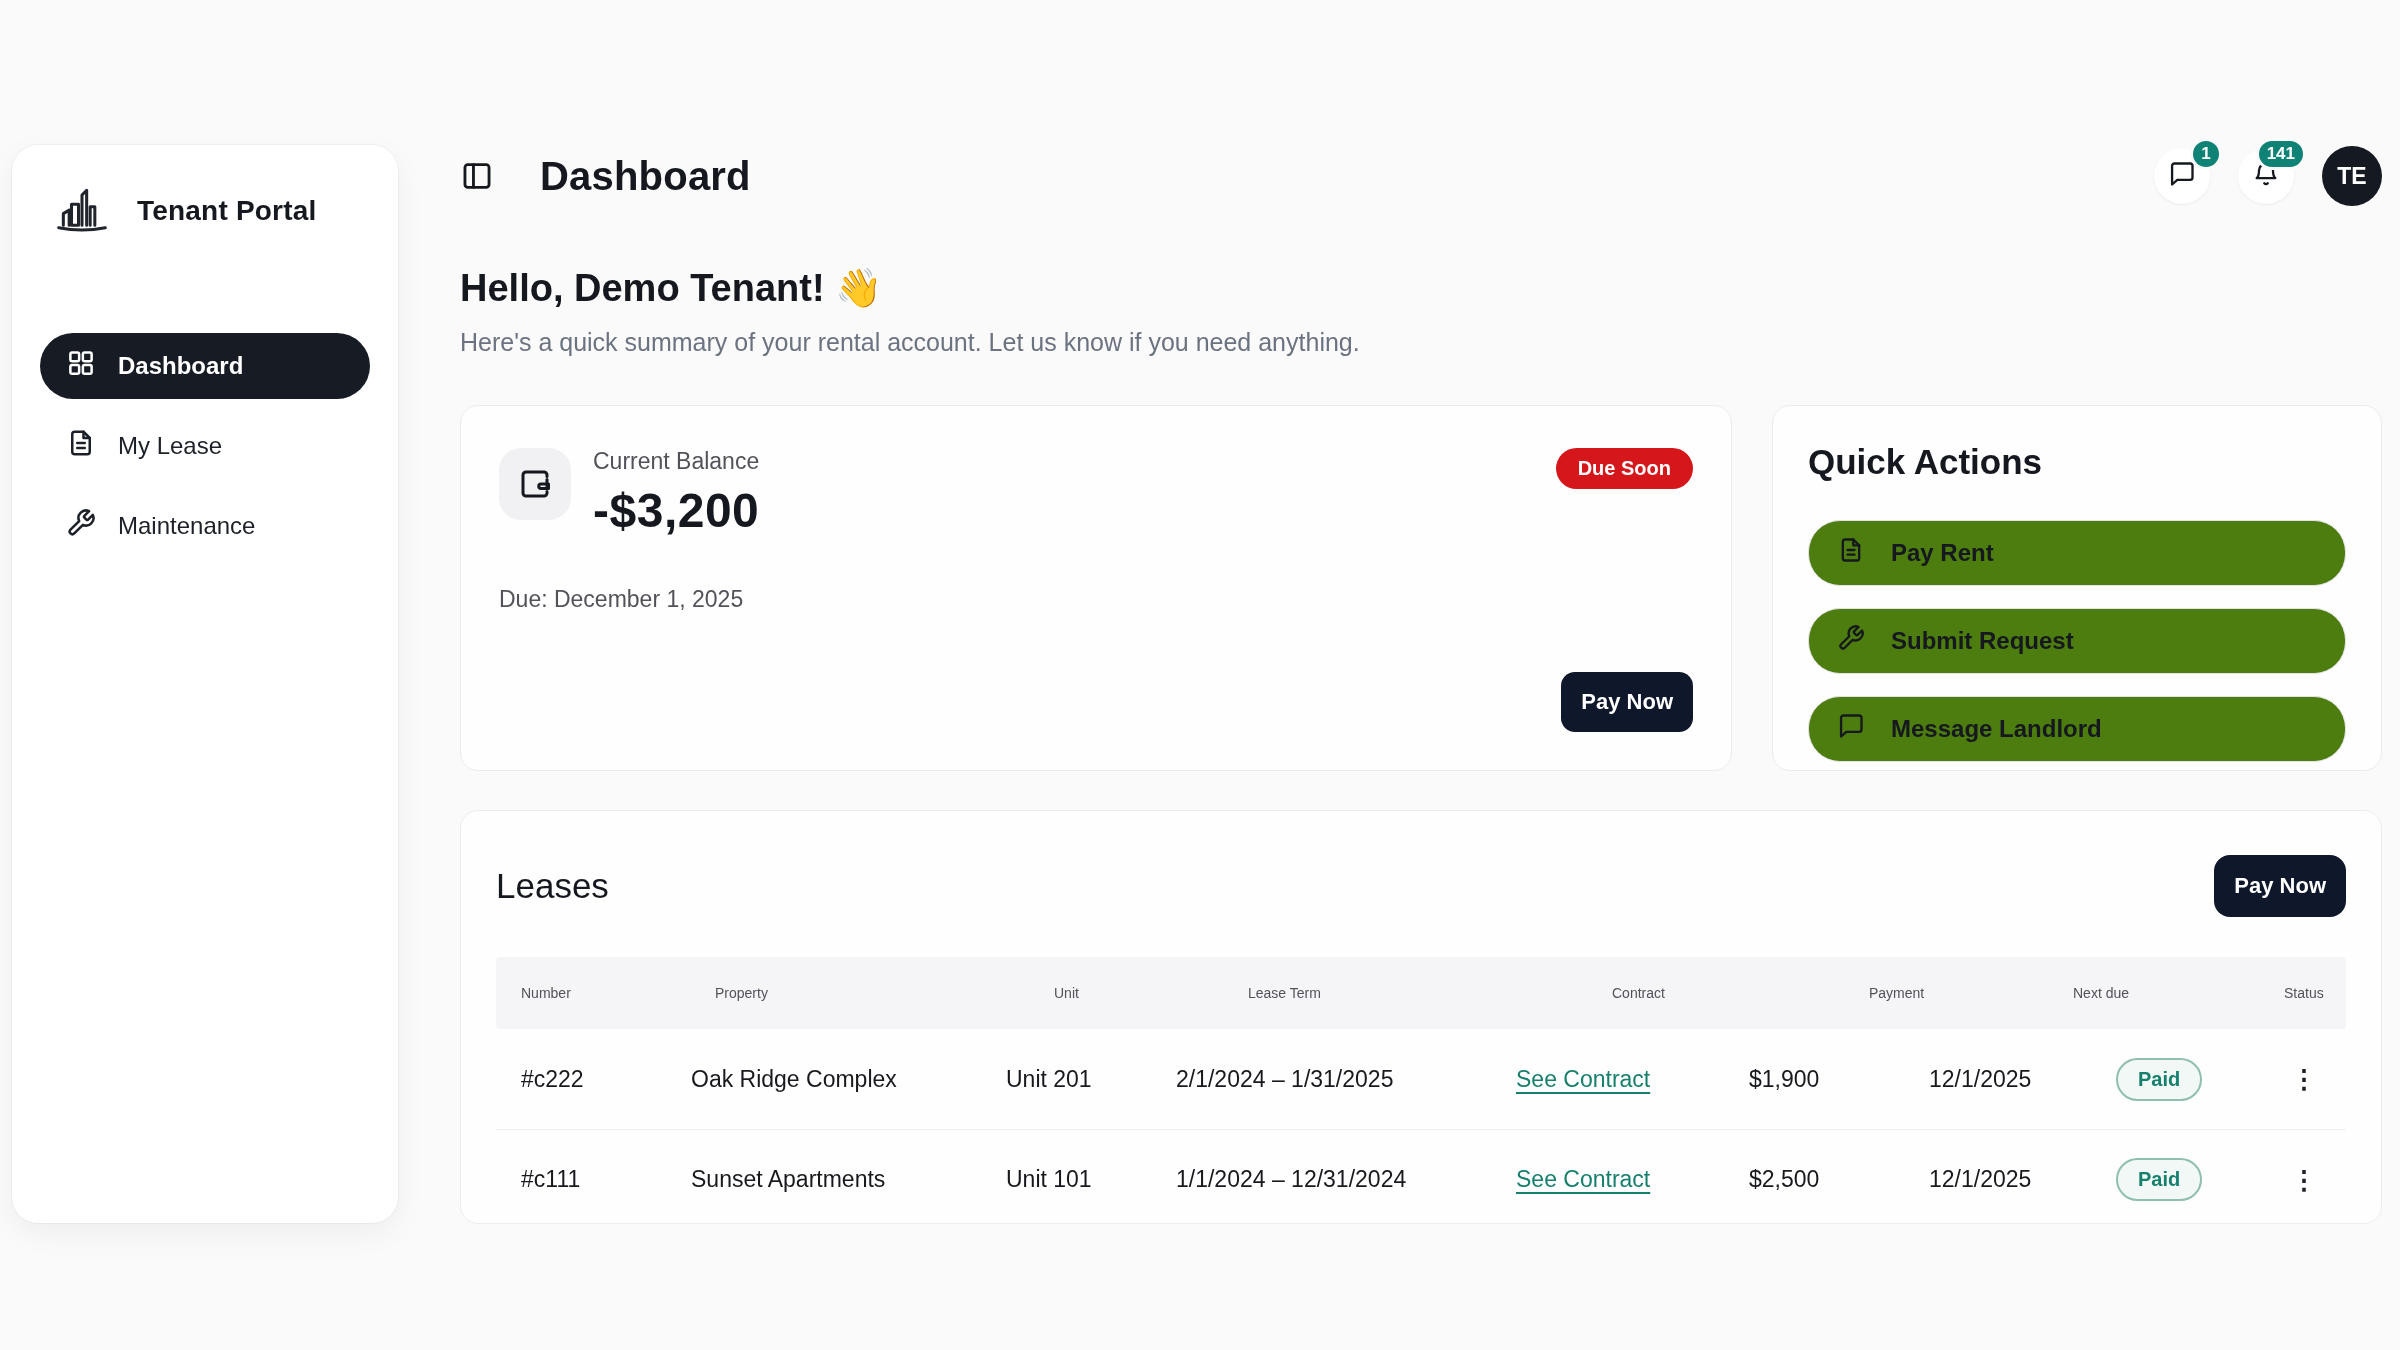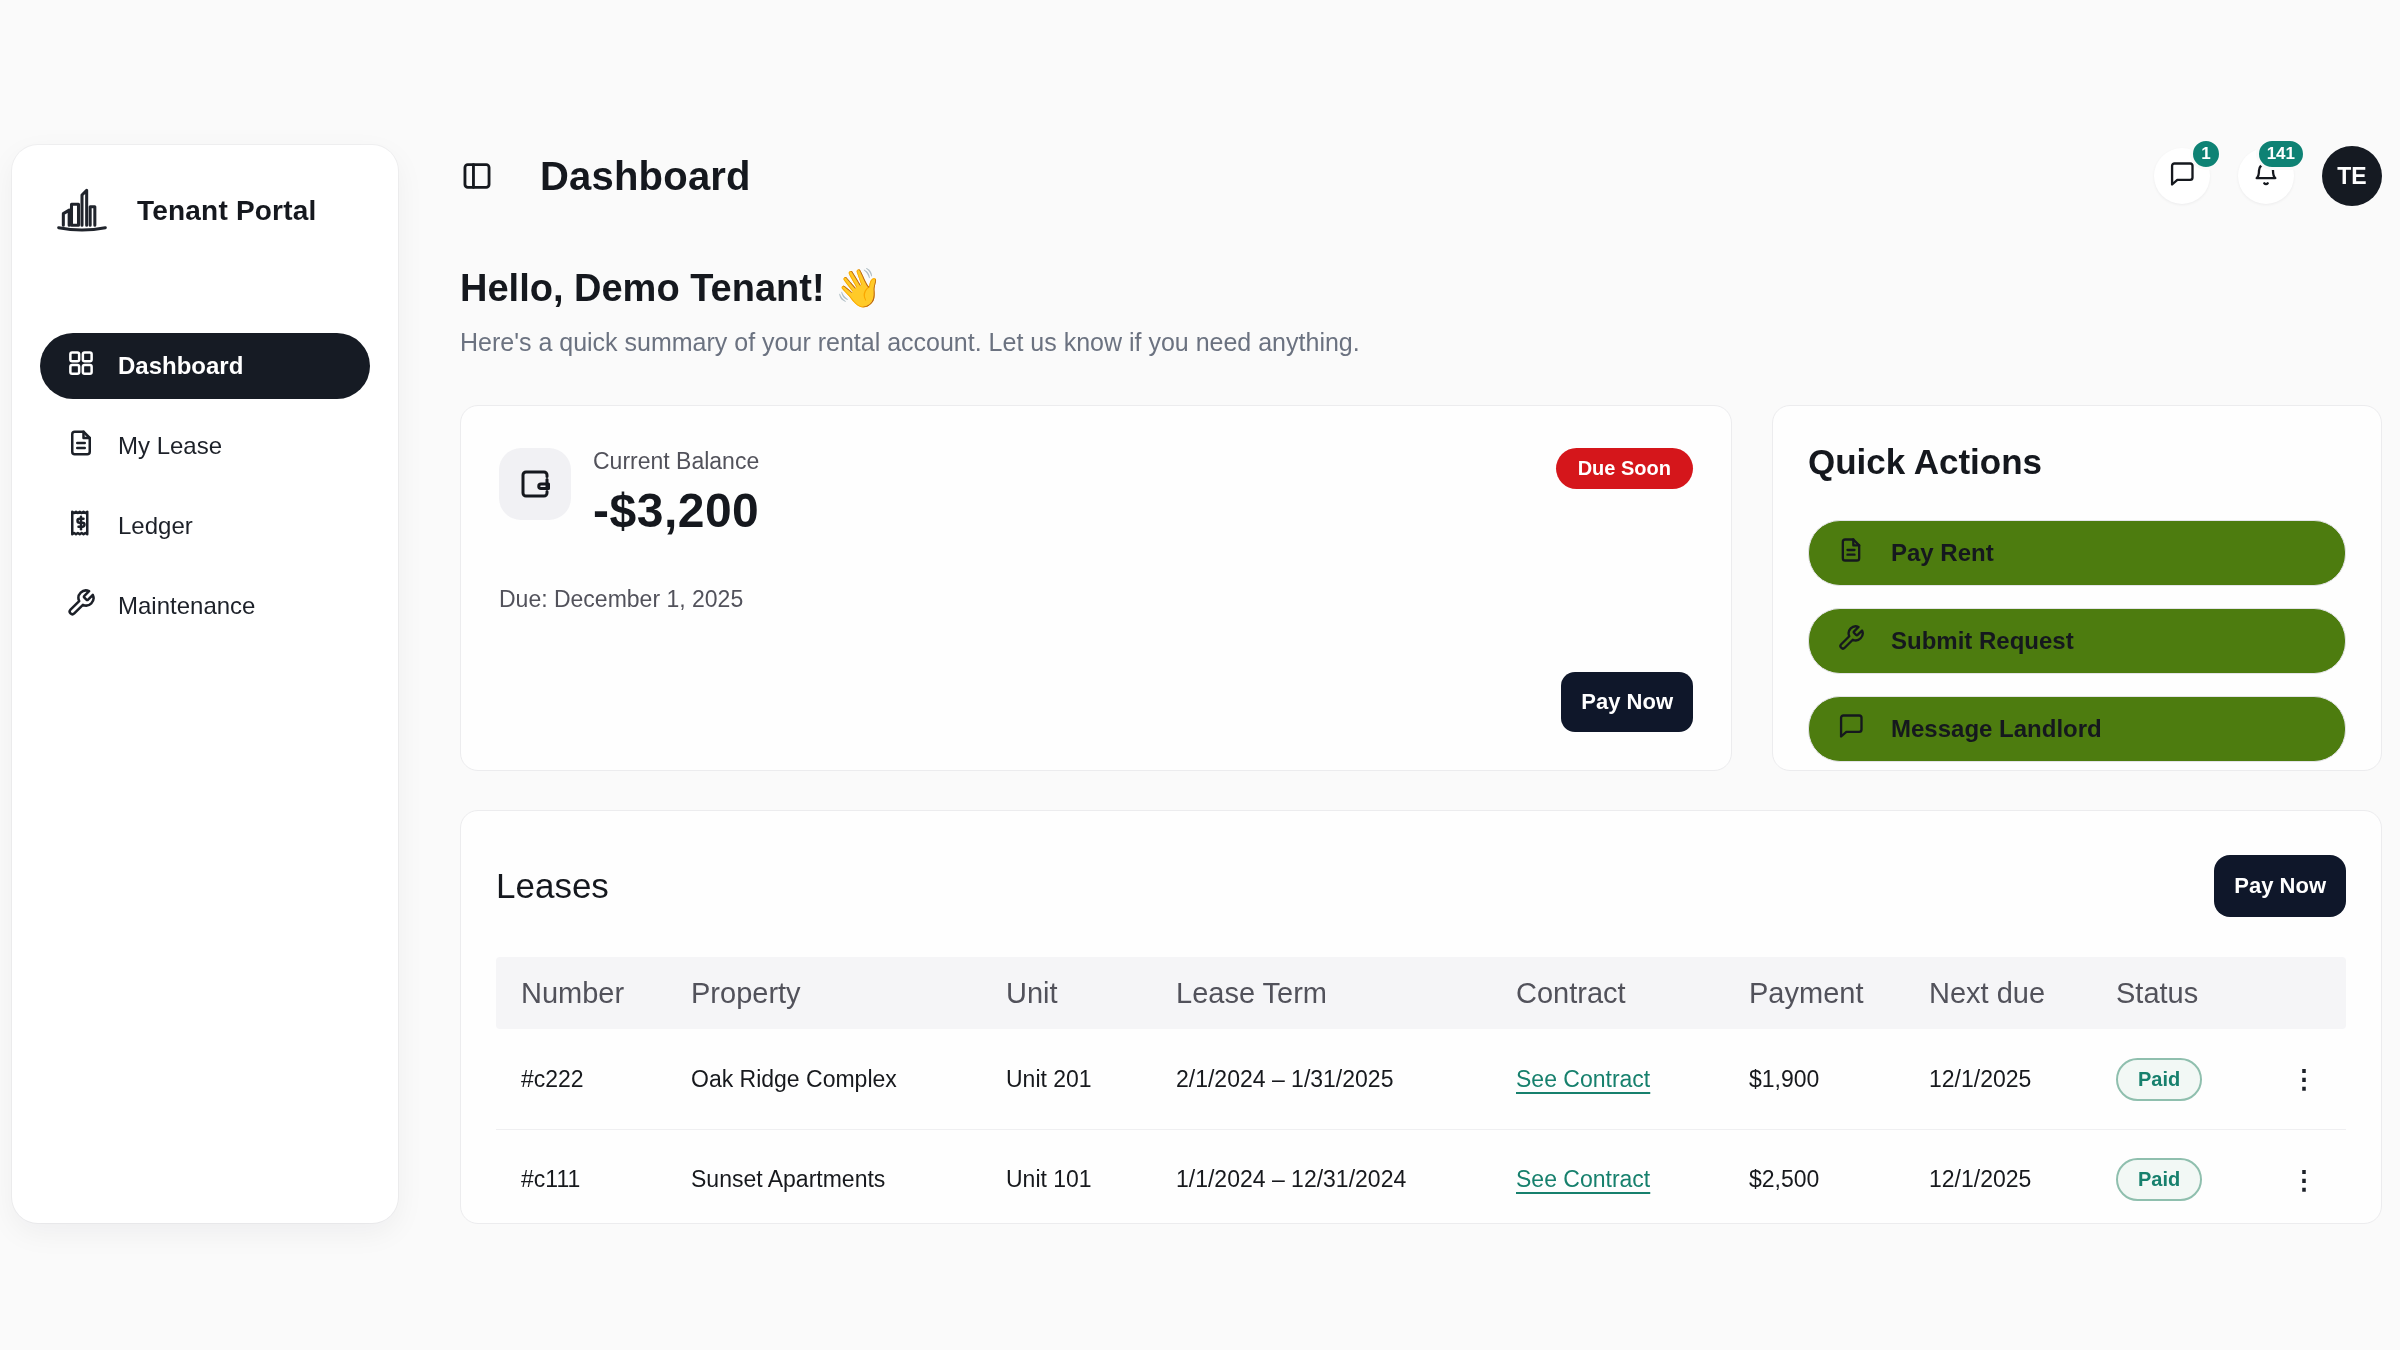--- a/index.html
+++ b/index.html
@@ -115,21 +115,21 @@
   .leases-title { font-size:35px; font-weight:normal; }
   .leases-pay { margin-left:auto; height:62px; border-radius:16px; }
   .lease-table { margin-top:40px; }
   .t-row {
     display:grid;
     grid-template-columns:170px 315px 170px 340px 233px 180px 187px 175px 1fr;
     align-items:center; padding:0 25px;
   }
   .t-head {
     background:#f5f5f7; height:72px; border-radius:4px;
-    font-size:29px; color:#52525b;
+    font-size:14px; color:#52525b;gap:24px;
   }
   .t-body-row { height:100px; font-size:23px; color:#17191d; border-top:1px solid #efeff1; }
   .t-row > div { padding-right:10px; }
   .link-contract {
     color:#17806d; text-decoration:underline; text-underline-offset:5px; cursor:pointer;
   }
   .paid-badge {
     display:inline-flex; align-items:center; justify-content:center;
     border:2px solid #8fbfae; background:#f2f8f5; color:#17806d;
     font-size:20px; font-weight:bold; border-radius:22px;
@@ -174,30 +174,20 @@
       <span>
         <svg viewBox="0 0 24 24" fill="none" stroke="currentColor" stroke-width="2" stroke-linecap="round" stroke-linejoin="round">
           <path d="M14 3 H7 a2 2 0 0 0 -2 2 v14 a2 2 0 0 0 2 2 h10 a2 2 0 0 0 2 -2 V8 z"></path>
           <path d="M14 3 v5 h5"></path>
           <path d="M9 12 h6 M9 16 h6"></path>
         </svg>
       </span>
       <span>My Lease</span>
     </div>
 
-    <div class="nav-item">
-      <span>
-        <svg viewBox="0 0 24 24" fill="none" stroke="currentColor" stroke-width="2" stroke-linecap="round" stroke-linejoin="round">
-          <path d="M5 3 l1.5 1 1.5 -1 1.5 1 1.5 -1 1.5 1 1.5 -1 1.5 1 1.5 -1 v18 l-1.5 -1 -1.5 1 -1.5 -1 -1.5 1 -1.5 -1 -1.5 1 -1.5 -1 -1.5 1 z"></path>
-          <path d="M14 8.5 h-3.2 a1.6 1.6 0 0 0 0 3.2 h2.4 a1.6 1.6 0 0 1 0 3.2 H10"></path>
-          <path d="M12 7 v10"></path>
-        </svg>
-      </span>
-      <span>Ledger</span>
-    </div>
 
     <div class="nav-item">
       <span>
         <svg viewBox="0 0 24 24" fill="none" stroke="currentColor" stroke-width="2" stroke-linecap="round" stroke-linejoin="round">
           <path d="M14.7 6.3 a1 1 0 0 0 0 1.4 l1.6 1.6 a1 1 0 0 0 1.4 0 l3.77 -3.77 a6 6 0 0 1 -7.94 7.94 l-6.91 6.91 a2.12 2.12 0 0 1 -3 -3 l6.91 -6.91 a6 6 0 0 1 7.94 -7.94 z"></path>
         </svg>
       </span>
       <span>Maintenance</span>
     </div>
   </nav>

